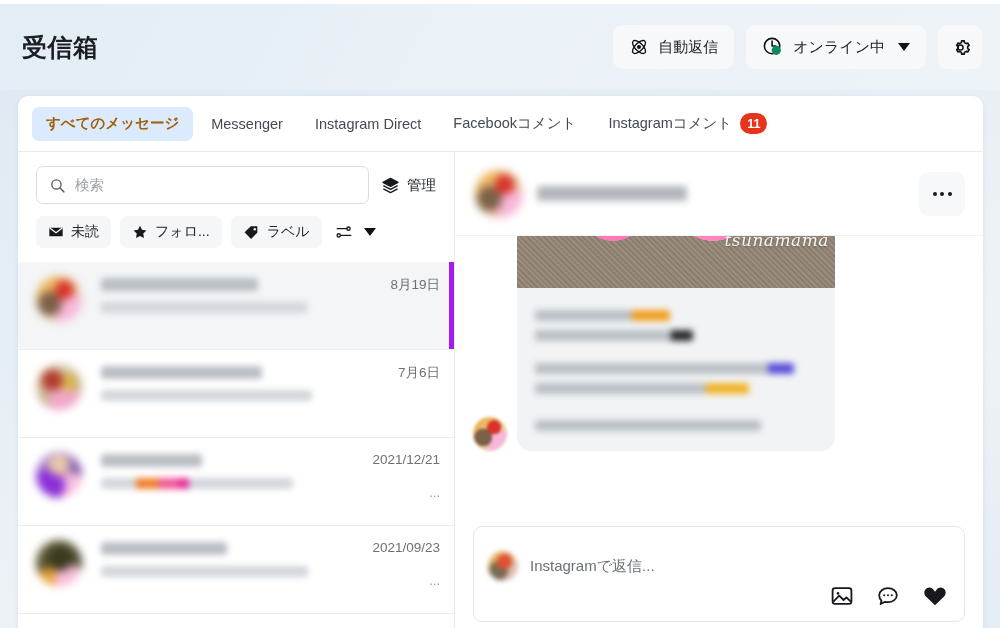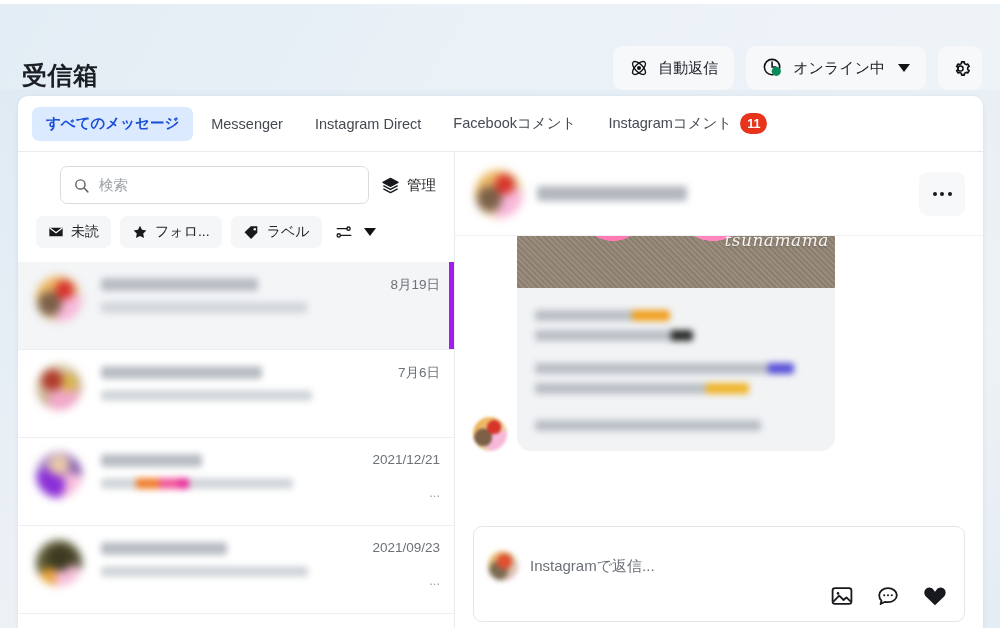--- a/index.html
+++ b/index.html
@@ -11,21 +11,21 @@
   }
   .page {
     position: relative; width: 1000px; height: 628px;
     background: linear-gradient(160deg, #dce9f3 0%, #e6eef5 35%, #eef2f6 70%, #e4ecf4 100%);
   }
   .topstrip { position:absolute; left:0; top:0; width:1000px; height:4px; background:#ffffff; }
 
   
   .header {
     position: absolute; left: 0; top: 4px; width: 1000px; height: 86px;
-    display: flex; align-items: flex-end; padding: 0 18px 0 22px;
+    display: flex; align-items: center; padding: 0 18px 0 22px;
     background: linear-gradient(120deg, #e3edf5 0%, #eaf1f7 45%, #eef3f7 100%);
   }
   .header-titles { flex: 1; }
   .page-title { font-size: 25px; font-weight: bold; color: #1b1f24; letter-spacing: .5px; line-height: 1.15; }
   .page-sub { font-size: 13.5px; color: #4b5563; margin-top: 4px; letter-spacing: .2px; }
   .header-actions { display: flex; align-items: center; gap: 12px; }
   .btn-pill {
     height: 44px; border-radius: 9px; background: #f6f8fa;
     display: flex; align-items: center; gap: 9px; padding: 0 16px;
     font-size: 15px; color: #20242a; cursor: pointer; border: none;
@@ -47,34 +47,34 @@
   
   .tabs {
     height: 56px; display: flex; align-items: center; padding: 0 14px;
     border-bottom: 1px solid #e8eaed; gap: 4px;
   }
   .tab {
     height: 34px; display: flex; align-items: center; gap: 8px;
     padding: 0 14px; border-radius: 7px; font-size: 14.5px; color: #444a52; cursor: pointer;
     white-space: nowrap;
   }
-  .tab.active { background: #dbeafe; color: #1d4ed8; font-weight: bold; text-align: center; }
+  .tab.active { background: #dbeafe; color: #a16207; font-weight: bold; text-align: center; }
   .badge {
     background: #e8341c; color: #fff; font-size: 12.5px; font-weight: bold;
     border-radius: 11px; min-width: 26px; height: 21px; padding: 0 7px;
     display: flex; align-items: center; justify-content: center;
   }
 
   
   .body { display: flex; height: 484px; }
   .left { width: 437px; border-right: 1px solid #e8eaed; display: flex; flex-direction: column; }
   .right { flex: 1; display: flex; flex-direction: column; background: #fff; }
 
   
-  .search-row { display: flex; align-items: center; gap: 12px; padding: 14px 14px 0 18px; margin-left: 24px; }
+  .search-row { display: flex; align-items: center; gap: 12px; padding: 14px 14px 0 18px; }
   .search-box {
     flex: 1; height: 38px; border: 1px solid #d9dde2; border-radius: 7px;
     display: flex; align-items: center; gap: 9px; padding: 0 12px; background: #fff;
   }
   .search-box input {
     border: none; outline: none; font-size: 14.5px; color: #333; width: 100%;
     font-family: inherit; background: transparent;
   }
   .search-box input::placeholder { color: #9aa0a6; }
   .manage { display: flex; align-items: center; gap: 7px; font-size: 14.5px; color: #202327; cursor: pointer; padding-right: 4px;}

